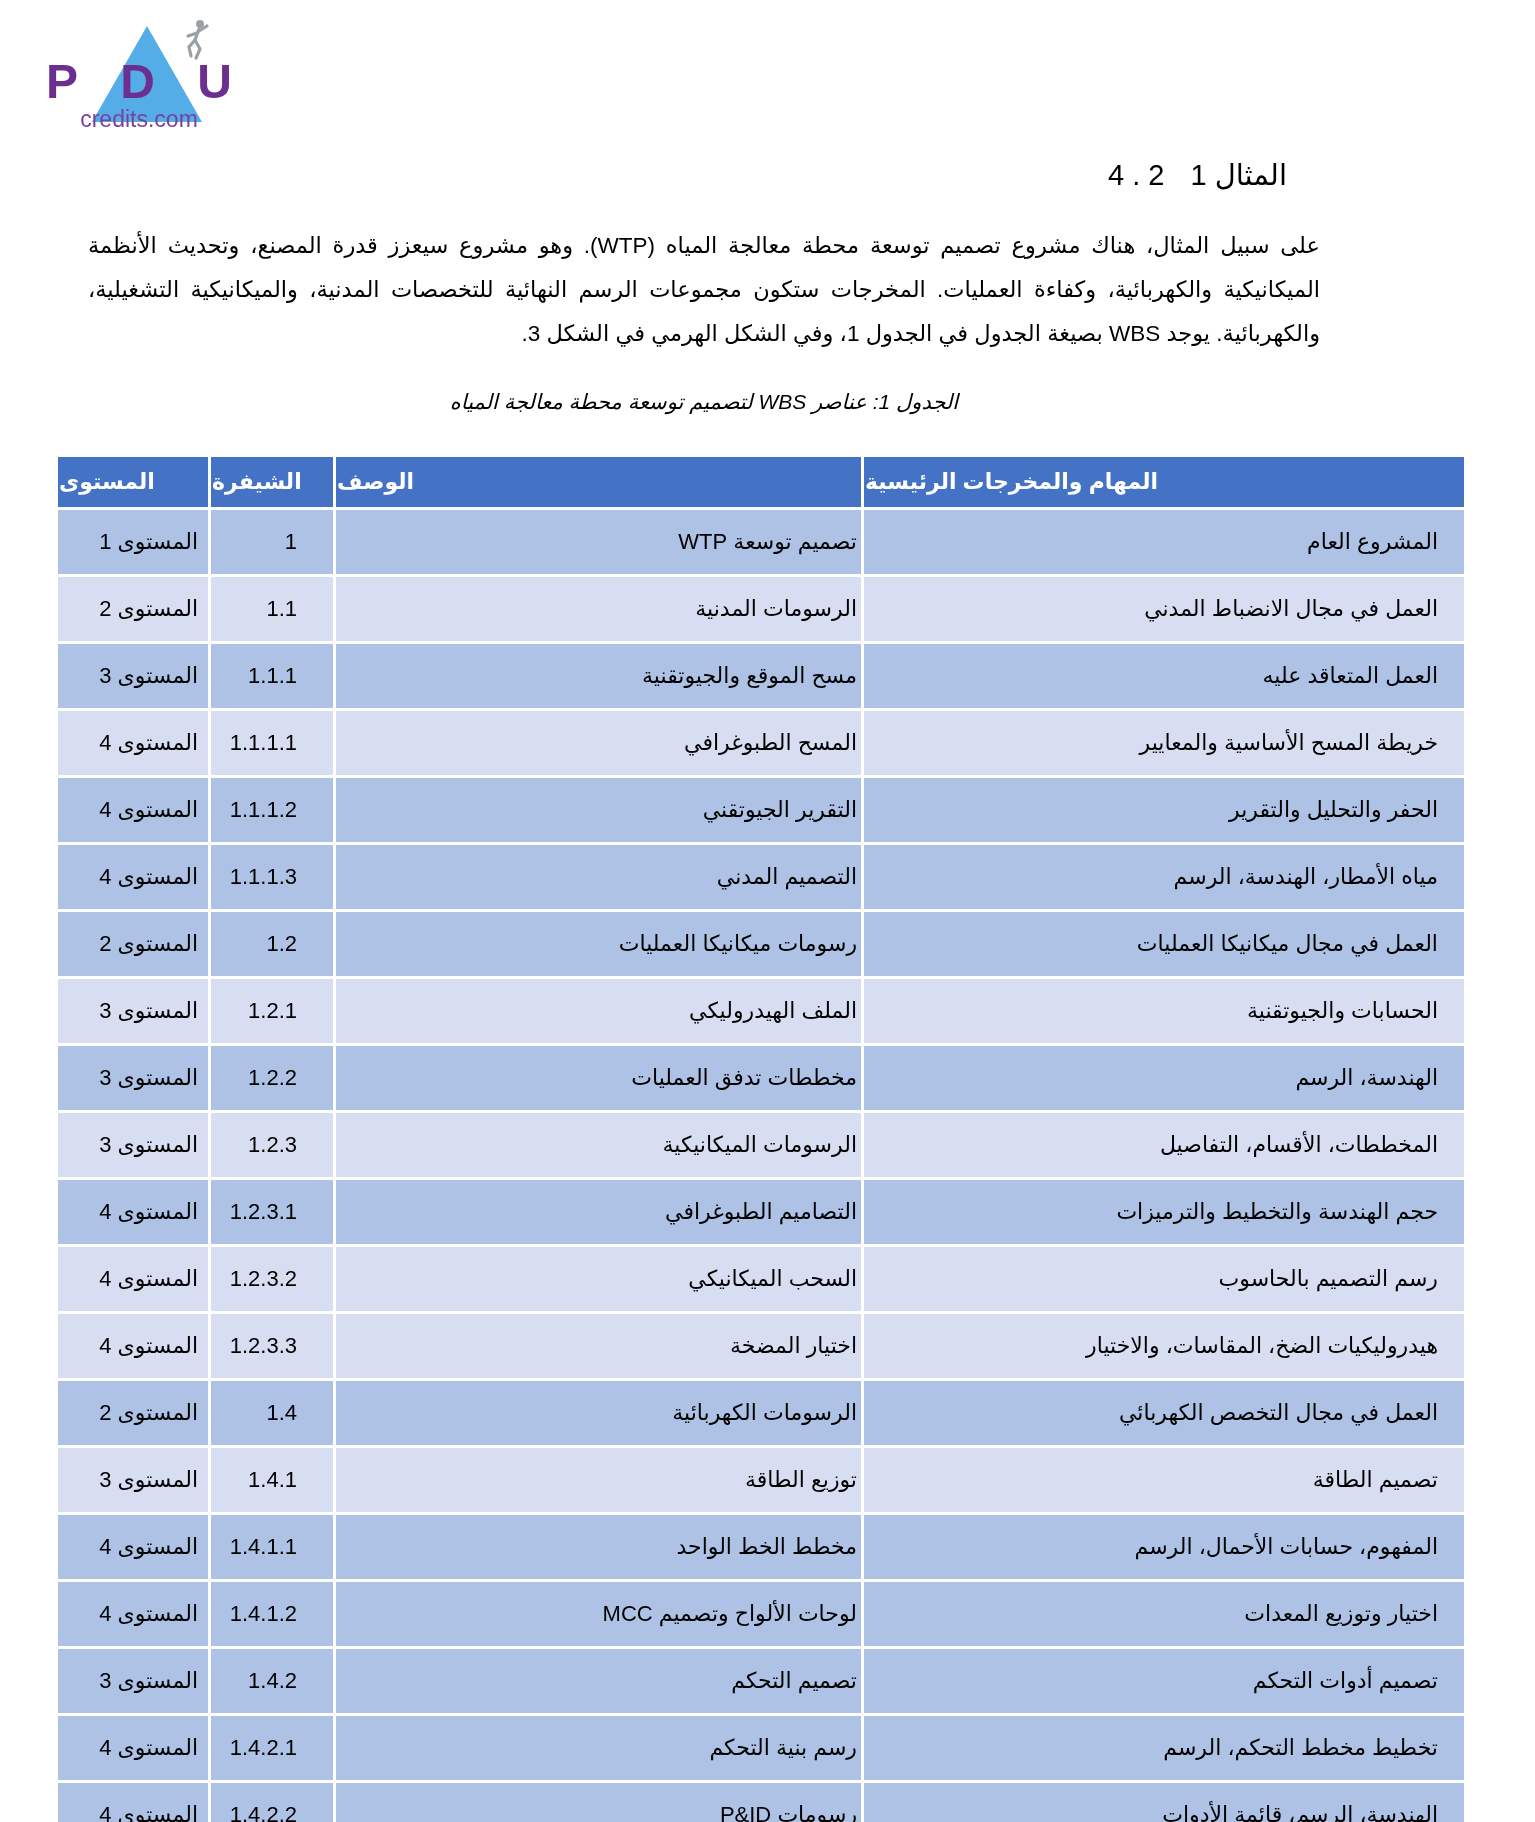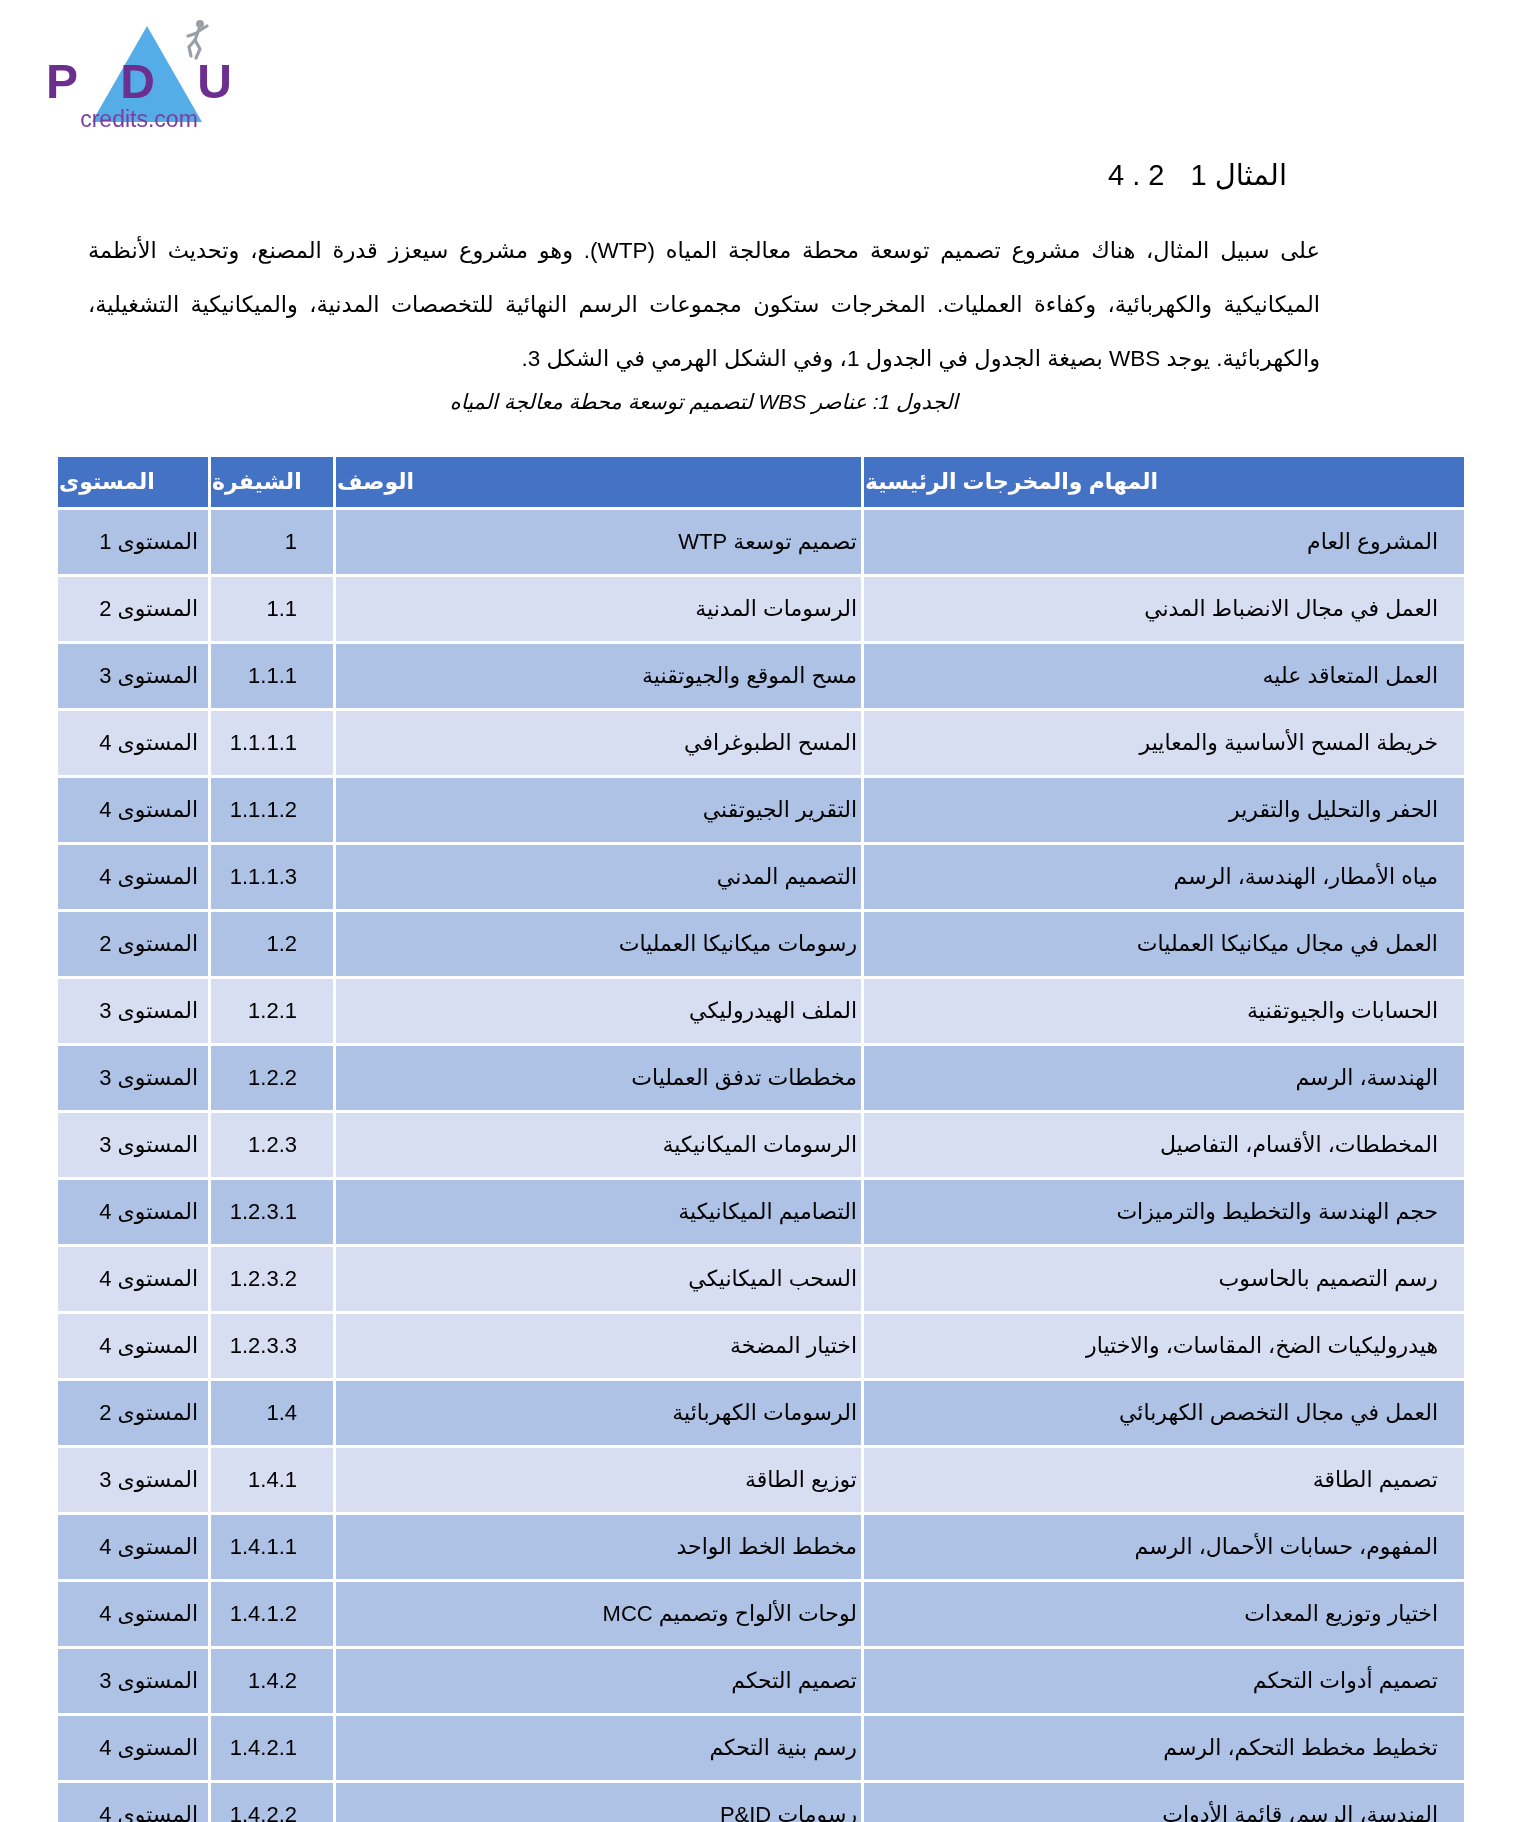--- a/index.html
+++ b/index.html
@@ -31,21 +31,21 @@
   .heading{
     position:absolute;top:158px;right:248px;
     font-size:29px;color:#000;direction:ltr;white-space:nowrap;
   }
   .heading .num{margin-right:26px;}
 
   
   .intro{
     position:absolute;top:224px;left:88px;width:1232px;
     direction:rtl;text-align:justify;
-    font-size:22.5px;line-height:54px;
+    font-size:22.5px;line-height:44px;
   }
 
   
   .caption{
     position:absolute;top:390px;left:88px;width:1232px;
     direction:rtl;text-align:center;font-style:italic;font-size:21px;
   }
 
   
   table.wbs{
@@ -175,21 +175,21 @@
         <td class="td-level">المستوى 3</td>
       </tr>
       <tr class="row-light">
         <td class="td-tasks">المخططات، الأقسام، التفاصيل</td>
         <td class="td-desc">الرسومات الميكانيكية</td>
         <td class="td-code">1.2.3</td>
         <td class="td-level">المستوى 3</td>
       </tr>
       <tr class="row-dark">
         <td class="td-tasks">حجم الهندسة والتخطيط والترميزات</td>
-        <td class="td-desc">التصاميم الميكانيكية</td>
+        <td class="td-desc">التصاميم الطبوغرافي</td>
         <td class="td-code">1.2.3.1</td>
         <td class="td-level">المستوى 4</td>
       </tr>
       <tr class="row-light">
         <td class="td-tasks">رسم التصميم بالحاسوب</td>
         <td class="td-desc">السحب الميكانيكي</td>
         <td class="td-code">1.2.3.2</td>
         <td class="td-level">المستوى 4</td>
       </tr>
       <tr class="row-light">

